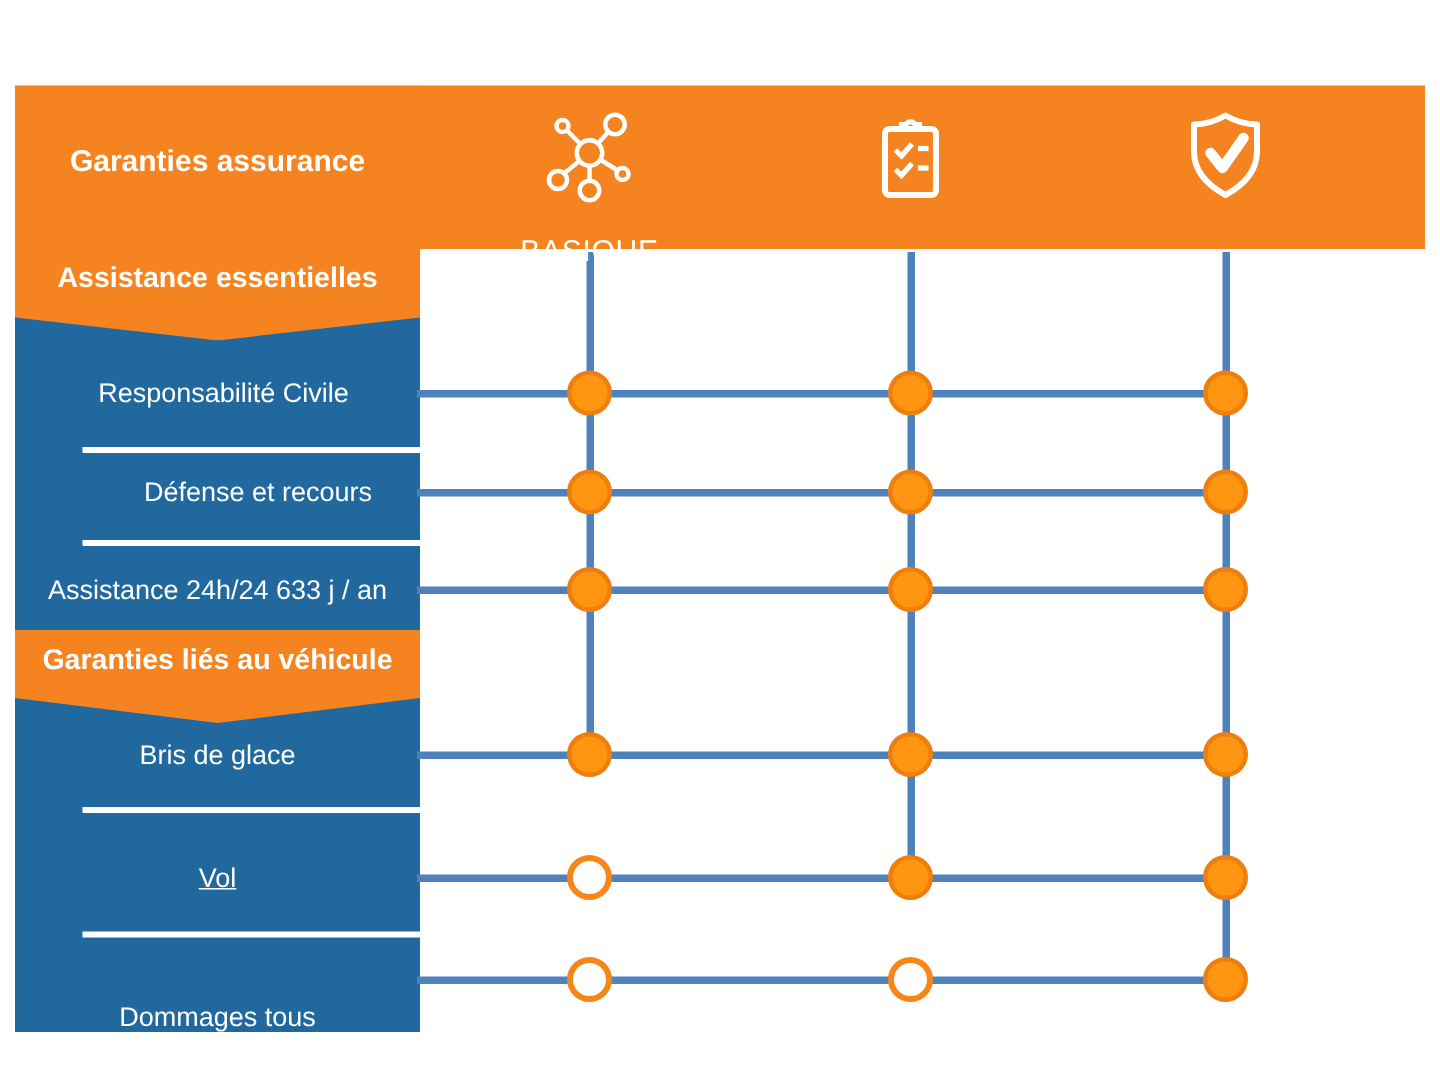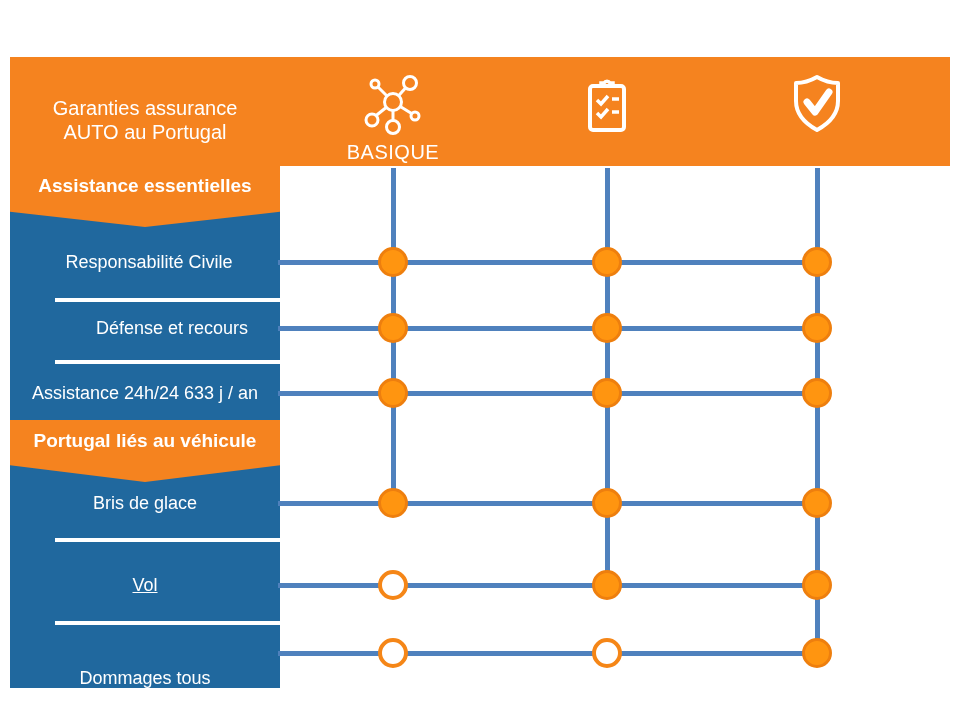--- a/index.html
+++ b/index.html
@@ -11,57 +11,56 @@
   .abs{position:absolute;}
   
   .header-band{left:10px;top:57px;width:940px;height:109px;background:var(--orange);}
   
   .sidebar-blue{left:10px;top:210px;width:270px;height:478px;background:var(--blue);}
   .sidebar-orange-top{left:10px;top:57px;width:270px;height:170px;background:var(--orange);
     clip-path:polygon(0 0,100% 0,100% 91%,50% 100%,0 91%);}
   .section2-band{left:10px;top:420px;width:270px;height:62px;background:var(--orange);
     clip-path:polygon(0 0,100% 0,100% 73%,50% 100%,0 73%);}
   .chart-title{left:10px;top:96px;width:270px;text-align:center;color:#fff;
-    font-size:20px;font-weight:normal;line-height:24px;}
+    font-size:20px;font-weight:bold;line-height:24px;}
   .section-label-1{left:10px;top:175px;width:270px;text-align:center;color:#fff;
     font-size:19px;font-weight:bold;}
   .section-label-2{left:10px;top:430px;width:270px;text-align:center;color:#fff;
     font-size:19px;font-weight:bold;}
   .row-label{color:#fff;font-size:18px;line-height:22px;display:flex;
     align-items:center;justify-content:center;text-align:center;}
   .divider{background:#ffffff;height:4px;}
   
   .row-line{background:var(--line);height:5px;}
   .col-line{background:var(--line);width:5px;}
   .dot{width:30px;height:30px;border-radius:50%;box-sizing:border-box;
     background:var(--dotfill);border:3px solid var(--dotedge);}
   .dot.empty{background:#ffffff;border:4px solid var(--ring);}
   
   .plan-col{top:72px;width:220px;display:flex;flex-direction:column;
-    align-items:center;gap:4px;}
+    align-items:center;gap:20px;}
   .plan-icon{height:64px;display:flex;align-items:flex-end;}
   .plan-label{color:#fff;font-size:20px;letter-spacing:0.5px;line-height:24px;}
 </style>
 </head>
 <body style="--orange: #F5831F; --blue: #20689E; --line: #4F81BD; --dotfill: #FF9510; --dotedge: #EE7F0E; --ring: #F58617;">
 
 <div id="canvas">
 
   <div class="abs header-band"></div>
 
   <div class="abs sidebar-blue"></div>
   <div class="abs sidebar-orange-top"></div>
   <div class="abs section2-band"></div>
 
   <div class="abs chart-title">
     <div>Garanties assurance</div>
-    <div>AUTO au Portugal</div>
   </div>
   <div class="abs section-label-1">Assistance essentielles</div>
-  <div class="abs section-label-2">Portugal liés au véhicule</div>
+  <div class="abs section-label-2">Garanties liés au véhicule</div>
 
   <div id="grid">
       <div class="abs col-line" style="left: 391px; top: 168px; height: 335px;"></div>
       <div class="abs col-line" style="left: 605px; top: 168px; height: 417px;"></div>
       <div class="abs col-line" style="left: 815px; top: 168px; height: 485px;"></div>
       <div class="abs row-line" style="left: 278px; top: 260px; width: 541px;"></div>
       <div class="abs row-line" style="left: 278px; top: 326px; width: 541px;"></div>
       <div class="abs row-line" style="left: 278px; top: 391px; width: 541px;"></div>
       <div class="abs row-line" style="left: 278px; top: 501px; width: 541px;"></div>
       <div class="abs row-line" style="left: 278px; top: 583px; width: 541px;"></div>

